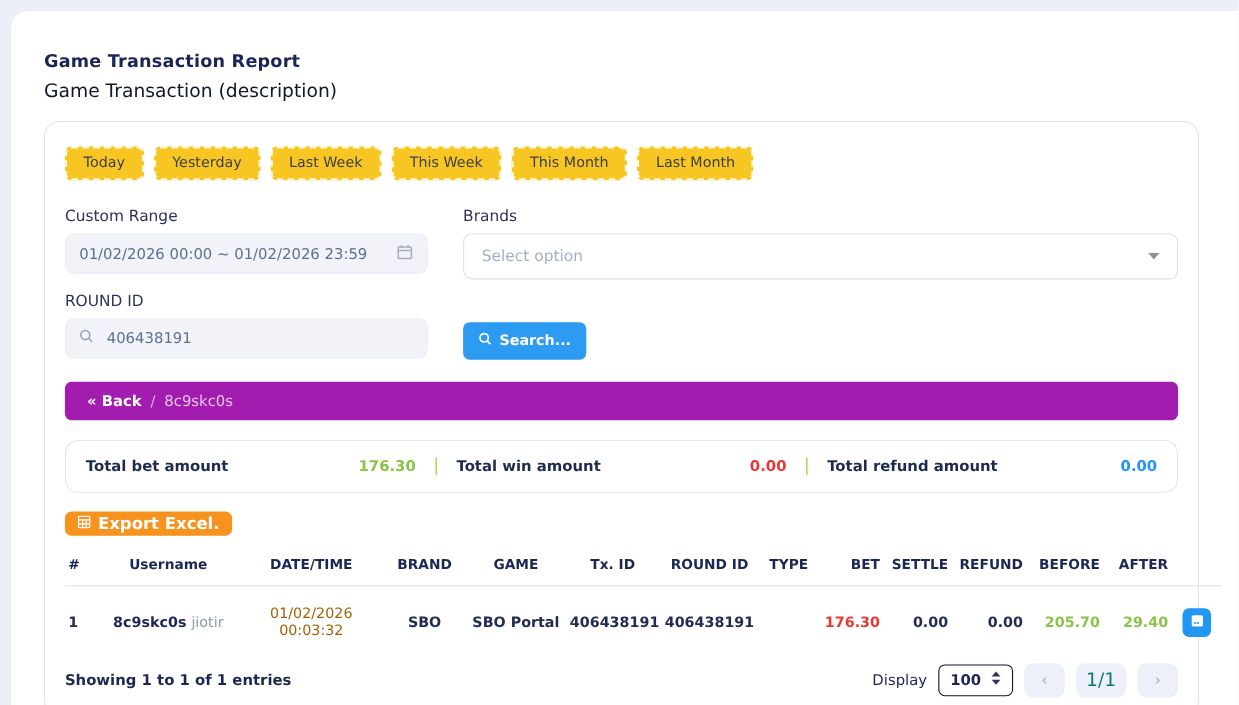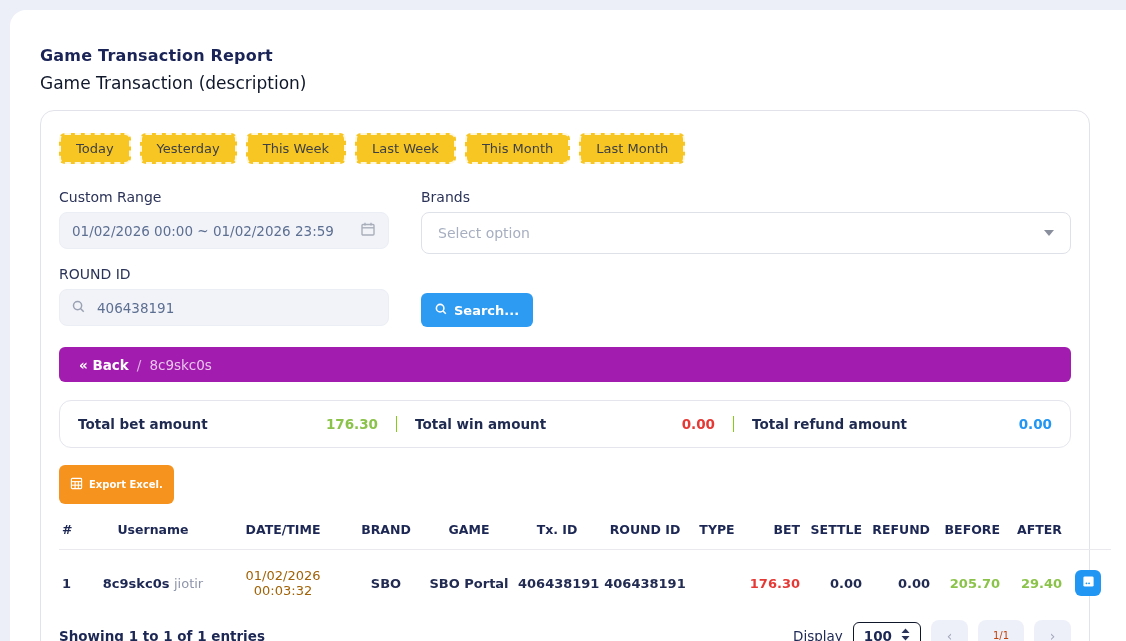--- a/index.html
+++ b/index.html
@@ -74,21 +74,21 @@
   .total-seg + .total-seg { border-left:1px solid #84cc16; }
   .total-label { font-size:13.5px; font-weight:600; color:#1f2a50; }
   .total-value { font-size:13.5px; font-weight:700; }
   .val-green { color:#8bc34a; }
   .val-red   { color:#e53935; }
   .val-blue  { color:#2196f3; }
 
   
   .export-btn {
     margin-top:17px; background:#f6921e; color:#fff; border:none; border-radius:6px;
-    padding:12px 11px; font-size:10px; font-weight:600;
+    padding:2px 11px; font-size:15px; font-weight:600;
     display:inline-flex; align-items:center; gap:6px; cursor:pointer; font-family:inherit;
   }
 
   
   table { width:100%; border-collapse:collapse; margin-top:8px; table-layout:fixed; }
   th {
     font-size:12.5px; font-weight:700; color:#1c2754;
     padding:10px 3px 12px; border-bottom:1px solid #e9e9ee; text-align:center;
   }
   td { font-size:13px; font-weight:600; color:#222b52; padding:18px 3px 22px; text-align:center; }
@@ -110,38 +110,38 @@
   .page-size-select {
     border:1px solid #0f172a; border-radius:6px; background:#fff;
     padding:5px 10px; display:flex; align-items:center; gap:9px;
     font-size:13.5px; font-weight:600; color:#1c2754; cursor:pointer;
   }
   .pg-btn {
     background:#eef0f9; border:none; border-radius:8px; height:31px;
     font-size:14px; color:#a3a9bc; cursor:pointer; font-family:inherit;
   }
   .pg-arrow { width:37px; }
-  .pg-indicator { width:46px; color:#c2410c; font-size:10px; font-weight:500; }
+  .pg-indicator { width:46px; color:#0f766e; font-size:17px; font-weight:500; }
 </style>
 </head>
 <body>
 
 <div class="page-card">
   <div class="content">
 
     <div class="page-title">Game Transaction Report</div>
     <div class="page-subtitle">Game Transaction (description)</div>
 
     <div class="panel">
 
       <div class="quick-filters">
         <button class="qf-btn">Today</button>
         <button class="qf-btn">Yesterday</button>
+        <button class="qf-btn">Last Week</button>
         <button class="qf-btn">This Week</button>
-        <button class="qf-btn">Last Week</button>
         <button class="qf-btn">This Month</button>
         <button class="qf-btn">Last Month</button>
       </div>
 
       <div class="filter-form">
         <div>
           <div class="field-label">Custom Range</div>
           <div class="date-input">
             <span>01/02/2026 00:00 ~ 01/02/2026 23:59</span>
             <span>

